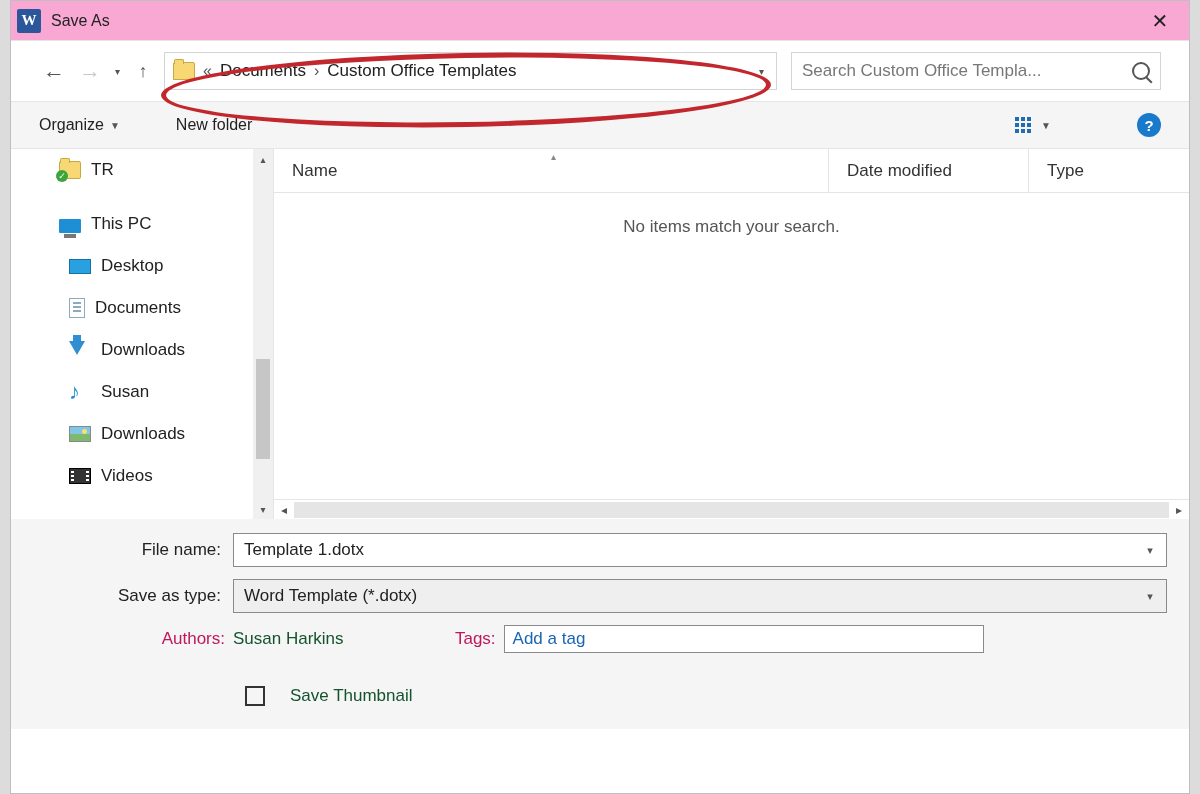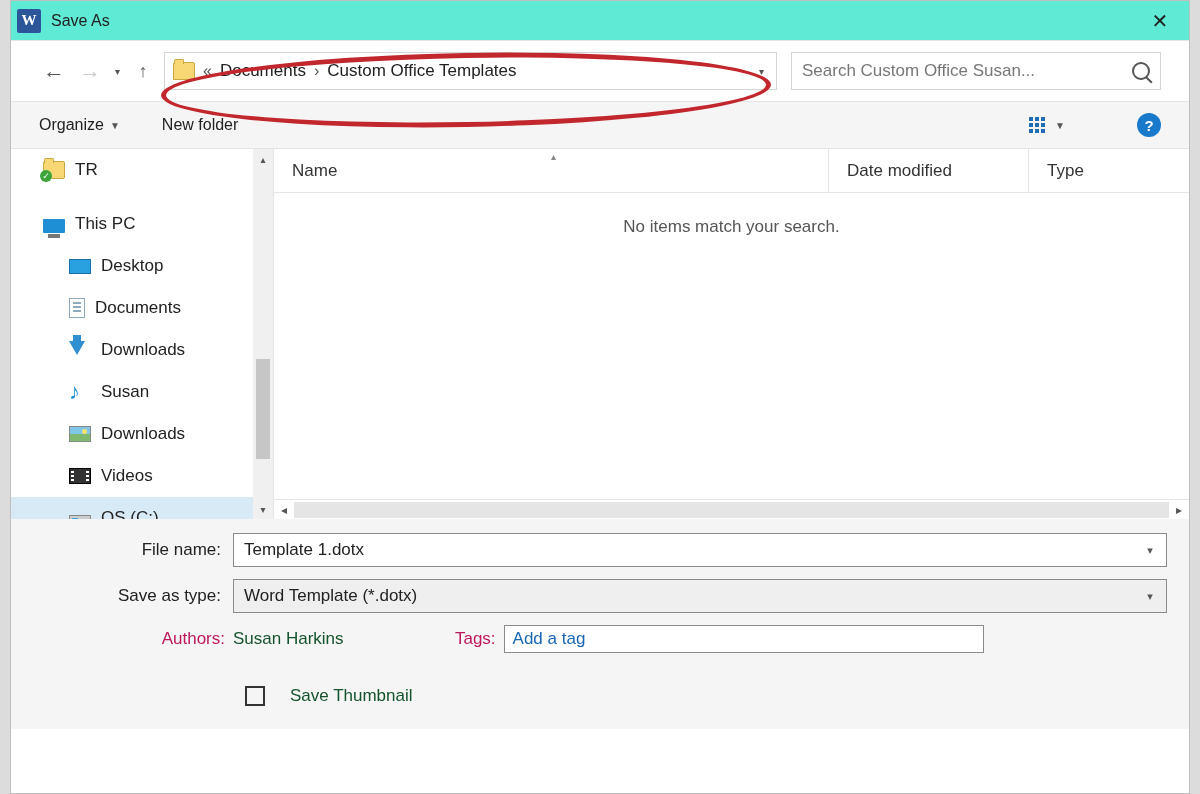--- a/index.html
+++ b/index.html
@@ -6,21 +6,21 @@
   html, body { margin:0; padding:0; font-family: "Segoe UI", Arial, sans-serif; font-size:15px; color:#222; }
   body { background:#dcdcdc; width:1200px; height:794px; overflow:hidden; position:relative; }
 
   .window {
     position:absolute; left:10px; top:0; right:10px; bottom:0;
     background:#fff; border:1px solid #bfbfbf;
   }
 
   
   .titlebar {
-    height:40px; background:#5eead4; border-bottom:1px solid #e5e5e5;
+    height:40px; background:#f9a8d4; border-bottom:1px solid #e5e5e5;
     display:flex; align-items:center; padding:0 6px;
   }
   .word-icon {
     width:24px; height:24px; background:#2b579a; position:relative;
     border-radius:2px; margin-right:10px; display:flex; align-items:center; justify-content:center;
   }
   .word-icon::after { content:"W"; color:#fff; font-weight:bold; font-size:15px; font-family:"Segoe UI"; }
   .titlebar-title { font-size:16px; flex:1; }
   .close-btn { width:46px; height:32px; display:flex; align-items:center; justify-content:center; font-size:20px; cursor:pointer; }
 
@@ -59,40 +59,40 @@
   
   .anno-ellipse {
     position:absolute; border:5px solid #c1272d; border-radius:50%;
     left:150px; top:52px; width:610px; height:74px; pointer-events:none;
     transform:rotate(-1deg);
   }
 
   
   .toolbar {
     height:48px; background:#f5f5f5; border-top:1px solid #e5e5e5; border-bottom:1px solid #e5e5e5;
-    display:flex; align-items:center; padding:0 28px;
+    display:flex; align-items:center; padding:0 28px;gap:14px;
   }
   .tb-btn { font-size:16px; color:#126bb0; display:flex; align-items:center; cursor:pointer; margin-right:42px;}
   .tb-btn .dd { font-size:10px; color:#555; margin-left:6px;}
   .tb-btn.black { color:#222; }
   .tb-spacer { flex:1; }
   .view-grid { display:grid; grid-template-columns:repeat(3,4px); grid-template-rows:repeat(3,4px); gap:2px;}
   .view-grid .c{background:#206db5;}
   .help-icon { width:24px;height:24px;border-radius:50%;background:#1979ca;color:#fff;display:flex;align-items:center;justify-content:center;font-weight:bold;font-size:15px;margin-left:30px;}
 
   
   .main { display:flex; height:370px; }
   .tree {
     width:262px; background:#fff; position:relative; overflow:hidden;
   }
   .tree-scroll { position:absolute; right:0; top:0; bottom:0; width:20px; background:#f0f0f0;}
   .tree-scroll .up, .tree-scroll .down { height:20px; display:flex;align-items:center;justify-content:center;font-size:10px;color:#555;}
   .tree-scroll .thumb { position:absolute; left:3px; right:3px; top:210px; height:100px; background:#c6c6c6;}
   .tree-item { display:flex; align-items:center; height:42px; padding-left:58px; font-size:17px; cursor:pointer;}
-  .tree-item.root { padding-left:32px; font-size:17px; }
+  .tree-item.root { padding-left:48px; font-size:17px; }
   .tree-item.sel { background:#d9eaf7;}
   .ti-icon { width:22px; height:18px; margin-right:10px; flex:0 0 auto; }
   .ti-tr { background:#f8d775;border:1px solid #c9a93f;position:relative;border-radius:2px;}
   .ti-tr::before{content:"";position:absolute;top:-4px;left:0;width:8px;height:4px;background:#f8d775;border:1px solid #c9a93f;border-bottom:none;border-radius:2px 2px 0 0;}
   .ti-tr::after{content:"✓";position:absolute;bottom:-4px;left:-4px;width:12px;height:12px;background:#3ba53b;color:#fff;border-radius:50%;font-size:9px;display:flex;align-items:center;justify-content:center;}
   .ti-pc { background:#1e8fd4;height:14px;position:relative;top:2px;border-radius:1px;}
   .ti-pc::after{content:"";position:absolute;bottom:-5px;left:5px;right:5px;height:4px;background:#777;}
   .ti-desktop{background:#29a0e0;height:15px;border:1px solid #1571a8;}
   .ti-doc{background:#fff;border:1px solid #8fa9bd;position:relative;height:20px;width:16px;}
   .ti-doc::before{content:"";position:absolute;top:3px;left:3px;right:3px;height:2px;background:#8fa9bd;box-shadow:0 4px 0 #8fa9bd,0 8px 0 #8fa9bd;}
@@ -158,21 +158,21 @@
     <div class="breadcrumb-box">
       <div class="bc-folder-icon"></div>
       <span class="bc-sep">«</span>
       <span class="bc-seg">Documents</span>
       <span class="bc-sep">›</span>
       <span class="bc-seg">Custom Office Templates</span>
       <span class="bc-dd">▾</span>
     </div>
 
     <div class="searchbox">
-      <span class="txt">Search Custom Office Susan...</span>
+      <span class="txt">Search Custom Office Templa...</span>
       <span class="search-icon"></span>
     </div>
   </div>
 
   <div class="toolbar">
     <div class="tb-btn black">
       <span>Organize</span>
       <span class="dd">▼</span>
     </div>
     <div class="tb-btn black">
@@ -226,24 +226,20 @@
         <div class="ti-icon ti-music">♪</div>
         <span>Susan</span>
       </div>
       <div class="tree-item">
         <div class="ti-icon ti-pic"></div>
         <span>Downloads</span>
       </div>
       <div class="tree-item">
         <div class="ti-icon ti-vid"></div>
         <span>Videos</span>
-      </div>
-      <div class="tree-item sel">
-        <div class="ti-icon ti-drive"></div>
-        <span>OS (C:)</span>
       </div>
       <div class="tree-scroll">
         <div class="up">▴</div>
         <div class="thumb"></div>
         <div class="down" style="position:absolute;bottom:0;left:0;right:0">▾</div>
       </div>
     </div>
 
     <div class="filelist">
       <div class="fl-header">

